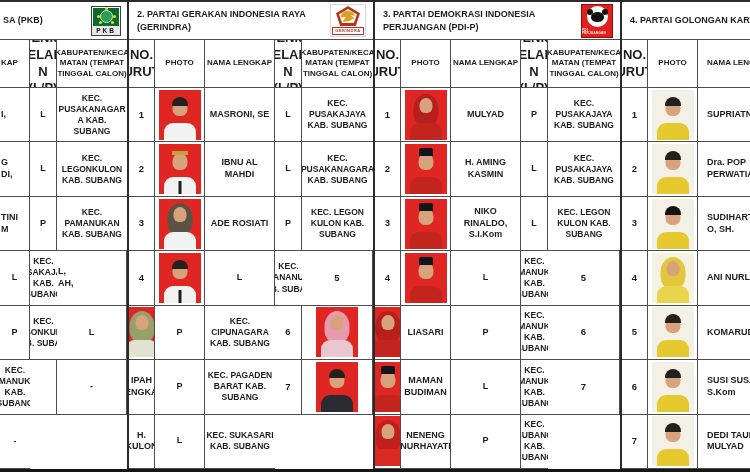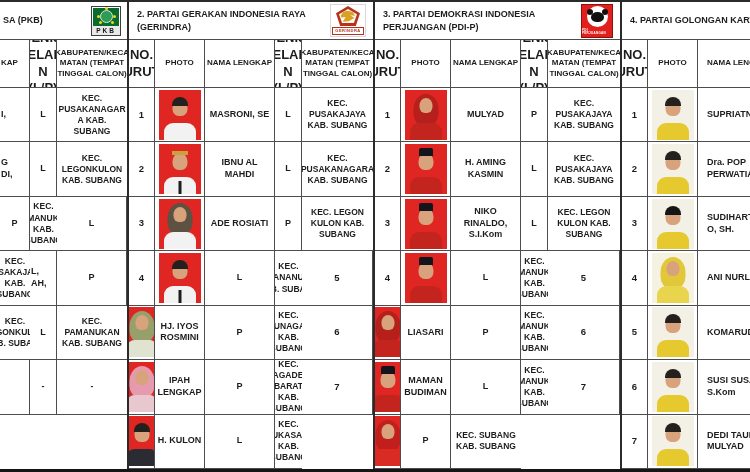--- a/index.html
+++ b/index.html
@@ -83,20 +83,22 @@
       <div class="cell c-jk">L</div>
       <div class="cell c-kab last">KEC.
 PUSAKANAGAR
 A KAB. SUBANG</div>
       <div class="cell c-name frag">G
 DI,</div>
       <div class="cell c-jk">L</div>
       <div class="cell c-kab last">KEC.
 LEGONKULON
 KAB. SUBANG</div>
+      <div class="cell c-name frag">TINI
+M</div>
       <div class="cell c-jk">P</div>
       <div class="cell c-kab last">KEC.
 PAMANUKAN
 KAB. SUBANG</div>
       <div class="cell c-jk">L</div>
       <div class="cell c-kab last">KEC.
 PUSAKAJAYA
 KAB. SUBANG</div>
       <div class="cell c-name frag">L,
 AH,</div>
@@ -156,22 +158,20 @@
 KULON KAB.
 SUBANG</div>
       <div class="cell c-no">4</div>
       <div class="cell c-photo"><div class="photo tie" data-hw="hair" style="background: rgb(224, 38, 34);"><span class="ph-hw" style="background: rgb(36, 32, 29);"></span><span class="ph-head"></span><span class="ph-body" style="background: rgb(242, 242, 242);"></span><span class="ph-tie"></span></div></div>
       <div class="cell c-jk">L</div>
       <div class="cell c-kab last">KEC.
 PAMANANUKAN
 KAB. SUBANG</div>
       <div class="cell c-no">5</div>
       <div class="cell c-photo"><div class="photo" data-hw="hijab" style="background: rgb(224, 38, 34);"><span class="ph-hw" style="background: rgb(151, 160, 107);"></span><span class="ph-head"></span><span class="ph-body" style="background: rgb(223, 227, 208);"></span></div></div>
-      <div class="cell c-name">HJ. IYOS
-ROSMINI</div>
       <div class="cell c-jk">P</div>
       <div class="cell c-kab last">KEC.
 CIPUNAGARA
 KAB. SUBANG</div>
       <div class="cell c-no">6</div>
       <div class="cell c-photo"><div class="photo" data-hw="hijab" style="background: rgb(224, 38, 34);"><span class="ph-hw" style="background: rgb(229, 154, 174);"></span><span class="ph-head"></span><span class="ph-body" style="background: rgb(232, 199, 207);"></span></div></div>
       <div class="cell c-name">IPAH LENGKAP</div>
       <div class="cell c-jk">P</div>
       <div class="cell c-kab last">KEC. PAGADEN
 BARAT KAB.
@@ -244,20 +244,22 @@
       <div class="cell c-no">6</div>
       <div class="cell c-photo"><div class="photo" data-hw="peci" style="background: rgb(224, 38, 34);"><span class="ph-hw" style="background: rgb(20, 20, 28);"></span><span class="ph-head"></span><span class="ph-body" style="background: rgb(196, 36, 30);"></span></div></div>
       <div class="cell c-name">MAMAN
 BUDIMAN</div>
       <div class="cell c-jk">L</div>
       <div class="cell c-kab last">KEC.
 PAMANUKAN
 KAB. SUBANG</div>
       <div class="cell c-no">7</div>
       <div class="cell c-photo"><div class="photo" data-hw="hijab" style="background: rgb(224, 38, 34);"><span class="ph-hw" style="background: rgb(192, 31, 28);"></span><span class="ph-head"></span><span class="ph-body" style="background: rgb(217, 42, 36);"></span></div></div>
+      <div class="cell c-name">NENENG
+NURHAYATI</div>
       <div class="cell c-jk">P</div>
       <div class="cell c-kab last">KEC. SUBANG
 KAB. SUBANG</div>
     </section>
 
   <section id="sec-golkar" class="sec-golkar">
     <div class="tcell">
       <span class="ttl">4. PARTAI GOLONGAN KARYA (G</span>
     </div>
     <div class="hcell h-no">NO.

